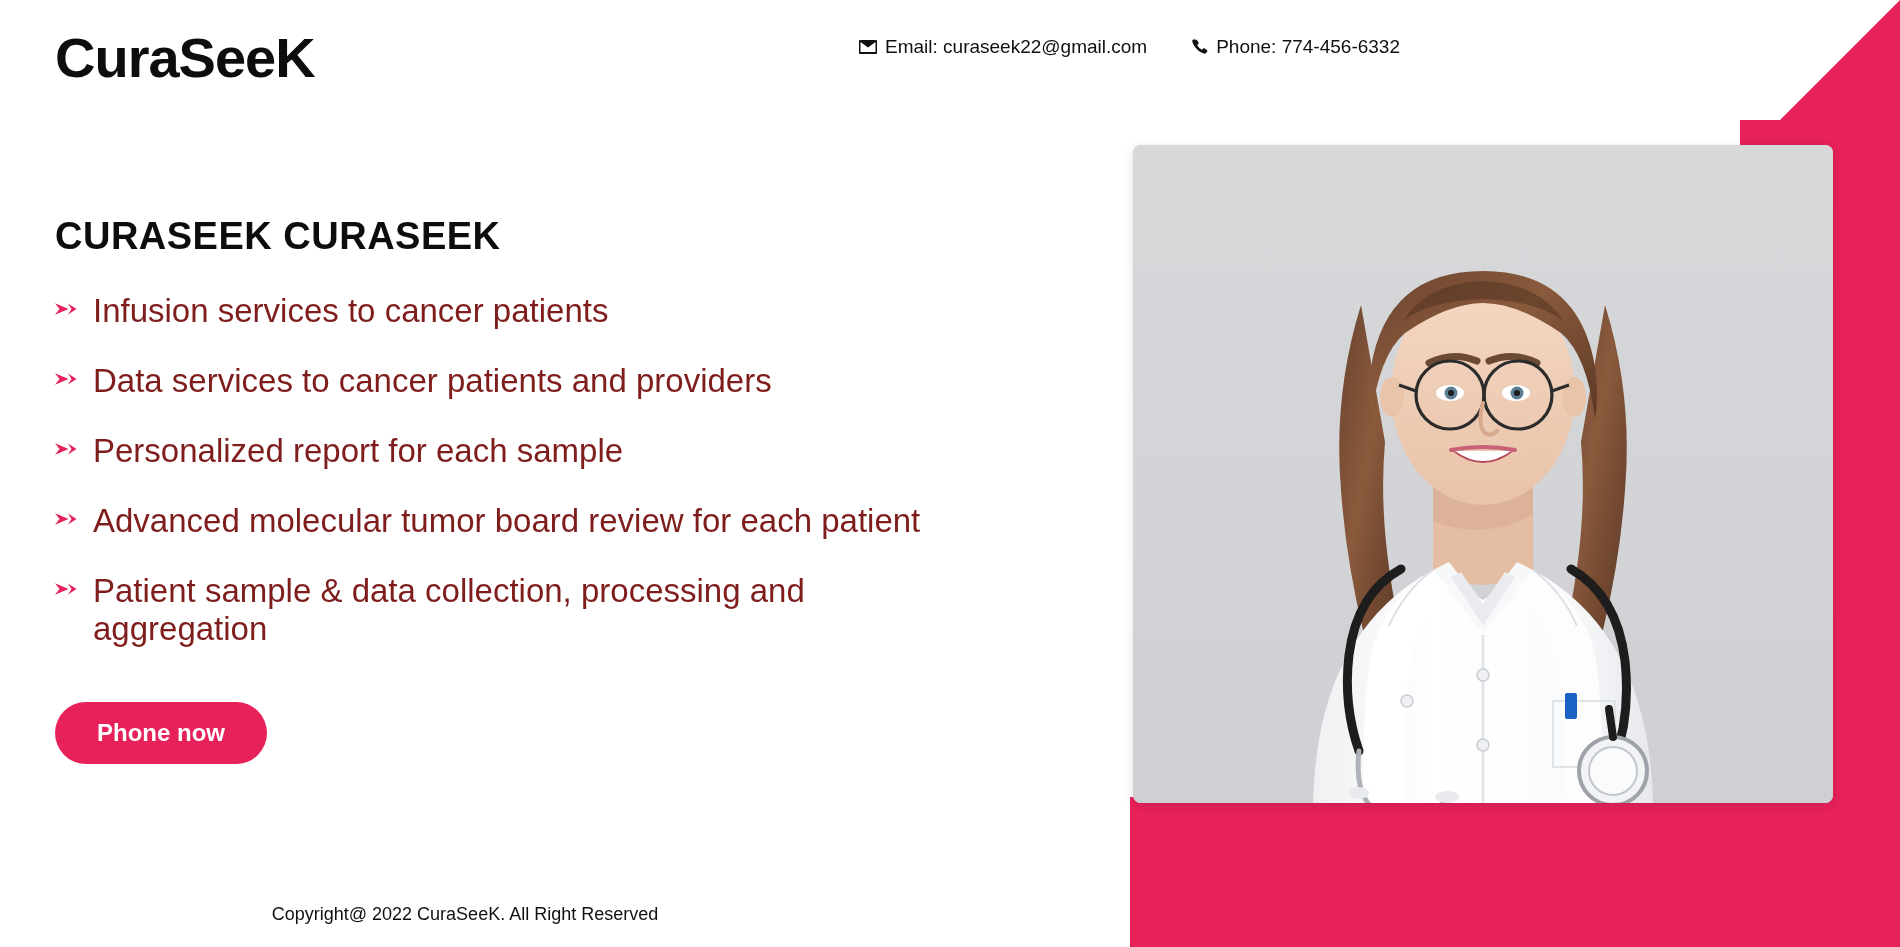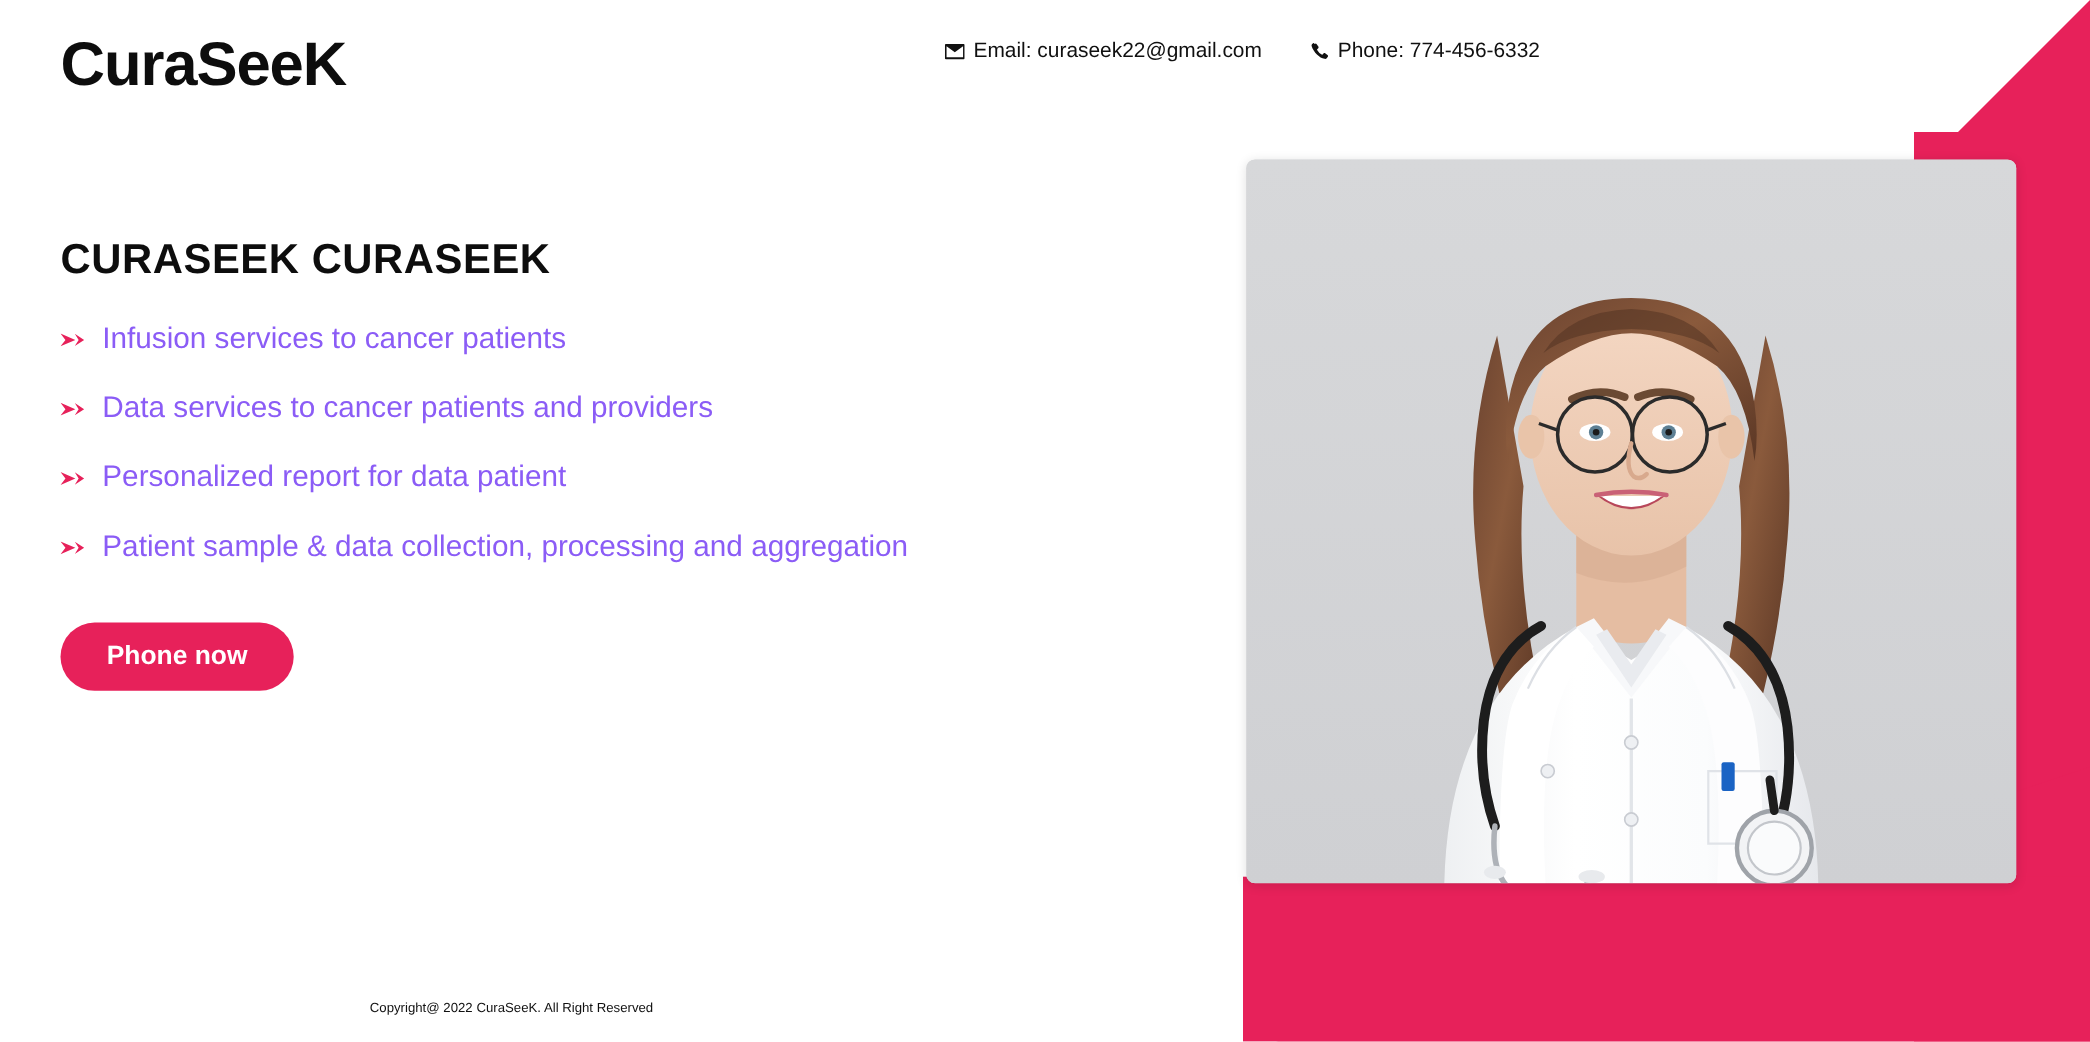--- a/index.html
+++ b/index.html
@@ -61,21 +61,21 @@
     font-size:38px; font-weight:bold; color:#0d0d0d;
     letter-spacing:0.5px; margin-bottom:34px;
   }
   .service-list { list-style:none; }
   .service-item {
     display:flex; align-items:flex-start; gap:16px;
     margin-bottom:32px;
   }
   .bullet-arrow { flex:0 0 auto; margin-top:9px; }
   .service-text {
-    font-size:27px; color:#8b5cf6; line-height:1.15;
+    font-size:33px; color:#7f1d1d; line-height:1.15;
   }
   .enroll-button {
     display:inline-block; margin-top:22px;
     background:#e7215a; color:#ffffff;
     font-size:24px; font-weight:bold;
     padding:17px 42px; border:none; border-radius:999px;
     cursor:pointer; font-family:"Liberation Sans", sans-serif;
   }
 
   
@@ -86,21 +86,21 @@
     overflow:hidden; z-index:4;
     box-shadow:0 2px 10px rgba(0,0,0,0.12);
   }
   .photo-card svg { display:block; width:100%; height:100%; }
 
   
   .footer {
     position:absolute; left:0; bottom:22px; width:930px;
     text-align:center; z-index:5;
   }
-  .footer-text { font-size:12px; color:#111111; }
+  .footer-text { font-size:18px; color:#111111; }
 </style>
 </head>
 <body>
 
 <div class="page">
 
   <div class="deco-top-right"></div>
   <div class="deco-right-band"></div>
   <div class="deco-bottom-wedge"></div>
   <div class="deco-bottom-block"></div>
@@ -151,21 +151,30 @@
         </span>
         <span class="service-text">Data services to cancer patients and providers</span>
       </li>
       <li class="service-item">
         <span class="bullet-arrow">
           <svg width="22" height="16" viewBox="0 0 22 16" fill="#e7215a">
             <path d="M0 2.2 L13.5 8 L0 13.8 L4.5 8 Z"></path>
             <path d="M13 2.4 L21.5 8 L13 13.6 L16.5 8 Z"></path>
           </svg>
         </span>
-        <span class="service-text">Personalized report for data patient</span>
+        <span class="service-text">Personalized report for each sample</span>
+      </li>
+      <li class="service-item">
+        <span class="bullet-arrow">
+          <svg width="22" height="16" viewBox="0 0 22 16" fill="#e7215a">
+            <path d="M0 2.2 L13.5 8 L0 13.8 L4.5 8 Z"></path>
+            <path d="M13 2.4 L21.5 8 L13 13.6 L16.5 8 Z"></path>
+          </svg>
+        </span>
+        <span class="service-text">Advanced molecular tumor board review for each patient</span>
       </li>
       <li class="service-item">
         <span class="bullet-arrow">
           <svg width="22" height="16" viewBox="0 0 22 16" fill="#e7215a">
             <path d="M0 2.2 L13.5 8 L0 13.8 L4.5 8 Z"></path>
             <path d="M13 2.4 L21.5 8 L13 13.6 L16.5 8 Z"></path>
           </svg>
         </span>
         <span class="service-text">Patient sample &amp; data collection, processing and aggregation</span>
       </li>

